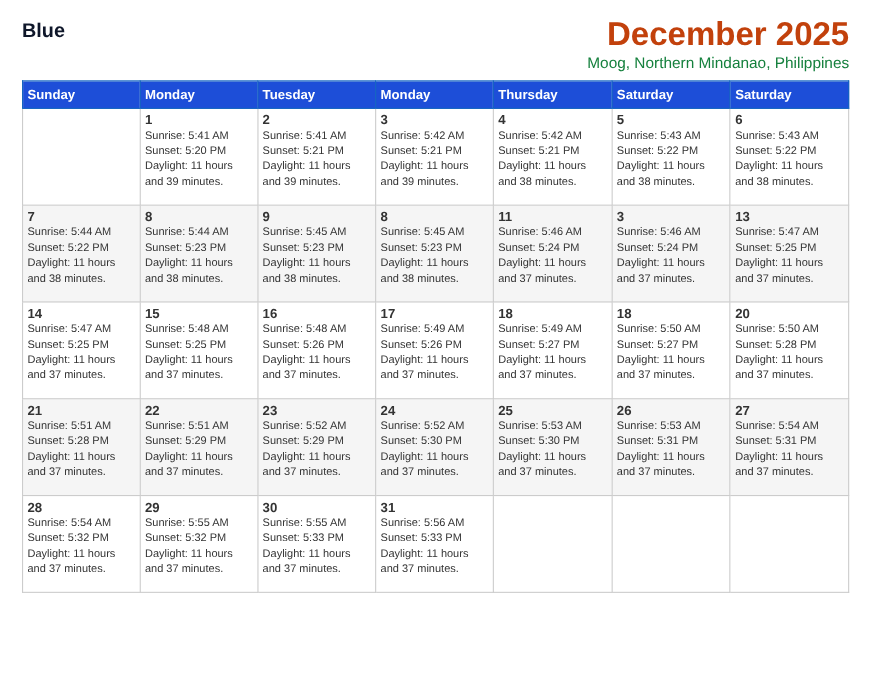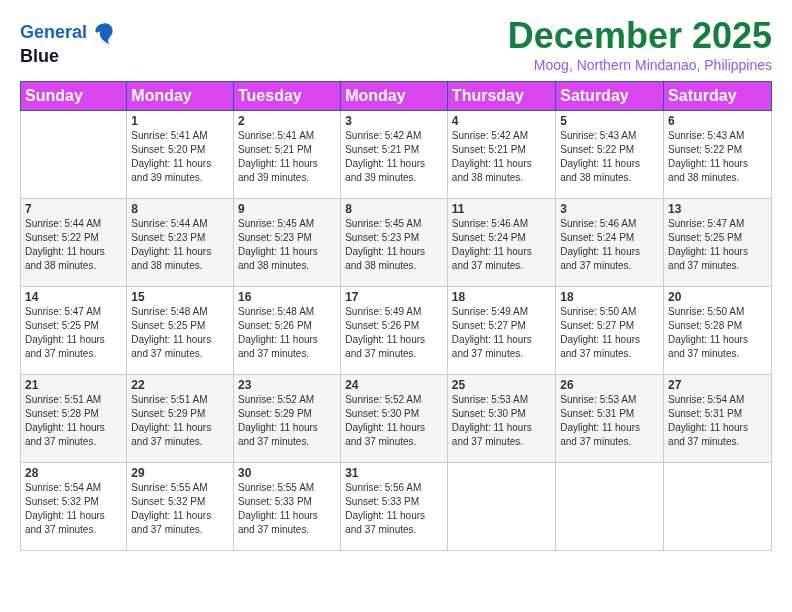--- a/index.html
+++ b/index.html
@@ -36,39 +36,39 @@
     }
     .logo-icon {
       width: 28px;
       height: 28px;
       margin-left: 2px;
     }
     .title-area {
       text-align: right;
     }
     .month-title {
-      font-size: 36px;
-      font-weight: bold;
-      color: #15803d;
+      font-size: 30px;
+      font-weight: bold;
+      color: #c2410c;
     }
     .location-title {
       font-size: 14px;
-      color: #8b5cf6;
+      color: #15803d;
     }
     .calendar-table {
       width: 100%;
       border-collapse: collapse;
       font-size: 10.5px;
     }
     .calendar-table th {
-      background-color: #d946ef;
+      background-color: #1d4ed8;
       color: #fff;
       padding: 5px 4px;
       text-align: left;
-      font-size: 16px;
+      font-size: 12px;
       font-weight: bold;
       border: 1px solid #1565c0;
     }
     .calendar-table td {
       border: 1px solid #ccc;
       vertical-align: top;
       padding: 3px 4px;
       width: 113px;
       height: 88px;
       background: #fff;
@@ -91,29 +91,20 @@
       background: #fff !important;
     }
   </style>
 </head>
 <body>
 
 <div class="container">
   <div class="header-area">
     <div class="logo">
       <div>
-        <div style="display:flex;align-items:center;">
-          <span class="logo-text">
-            <span>General</span>
-          </span>
-
-          <svg class="logo-icon" viewBox="0 0 30 30">
-            <path d="M15 5 C20 3, 27 8, 25 15 C23 20, 18 22, 22 27 C16 24, 10 20, 12 13 C8 16, 5 14, 8 9 C10 6, 13 5, 15 5Z" fill="#1565c0"></path>
-          </svg>
-        </div>
         <div class="logo-text" style="color:#0f172a;">Blue</div>
       </div>
     </div>
     <div class="title-area">
       <div class="month-title">December 2025</div>
       <div class="location-title">Moog, Northern Mindanao, Philippines</div>
     </div>
   </div>
 
   <table class="calendar-table">

